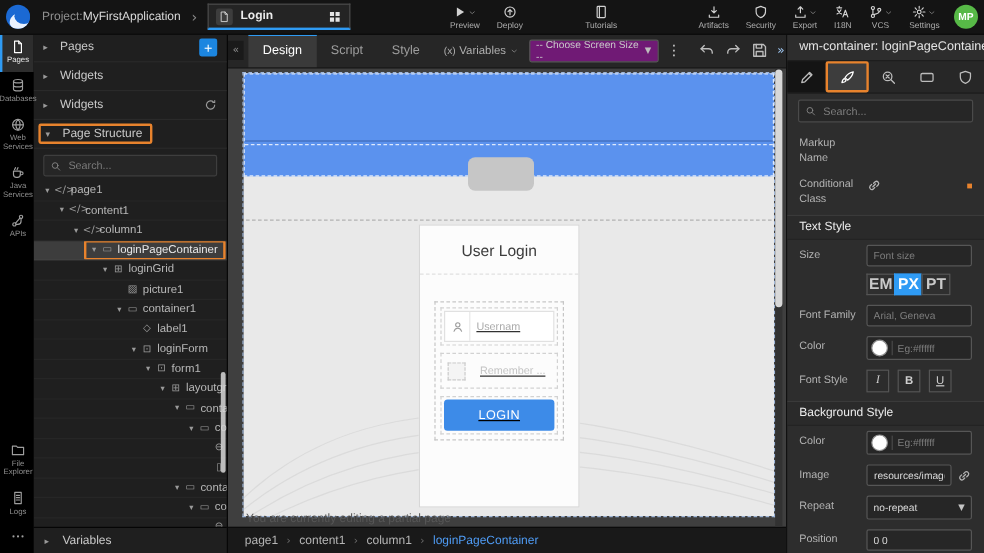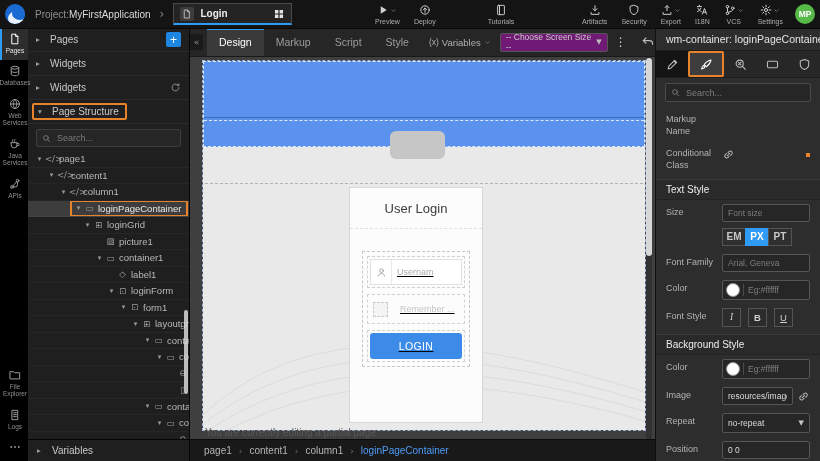--- a/index.html
+++ b/index.html
@@ -122,21 +122,21 @@
   .rp-lbl{width:50px;flex:none;font-size:9px;color:#b3b3b3;padding-top:3px;line-height:1.3;}
   .rp-ctl{flex:1;display:flex;align-items:center;gap:4px;min-width:0;}
   .rp-input{flex:1;min-width:0;height:18px;background:#262626;border:1px solid #565656;border-radius:2px;color:#dddddd;font-size:8.5px;padding:0 5px;box-sizing:border-box;outline:none;}
   .rp-input::placeholder{color:#7d7d7d;}
   .rp-listbtn{width:21px;height:18px;background:#262626;border:1px solid #565656;border-radius:2px;color:#c9c9c9;display:flex;align-items:center;justify-content:center;padding:3px;box-sizing:border-box;cursor:pointer;flex:none;}
   .cn-ann{flex:1;display:flex;gap:3px;border:2px solid #e8832d;border-radius:3px;padding:2px;min-width:0;}
   .bind-ic{width:13px;height:13px;color:#b5b5b5;margin-top:3px;cursor:pointer;}
   .orange-dot{width:4px;height:4px;background:#e8832d;margin-left:auto;margin-top:8px;flex:none;}
   .rp-section{height:19px;flex:none;background:#2a2a2a;border-top:1px solid #3a3a3a;border-bottom:1px solid #232323;display:flex;align-items:center;padding:0 10px;font-size:10px;color:#ededed;margin-top:3px;}
   .unit-row{padding:2px 10px 4px 66px;display:flex;}
-  .unit{width:22px;height:16px;background:#2f2f2f;border:1px solid #555;border-right-width:0;color:#c9c9c9;font-size:10px;font-weight:bold;display:flex;align-items:center;justify-content:center;cursor:pointer;}
+  .unit{width:22px;height:16px;background:#2f2f2f;border:1px solid #555;border-right-width:0;color:#c9c9c9;font-size:13px;font-weight:bold;display:flex;align-items:center;justify-content:center;cursor:pointer;}
   .unit:last-child{border-right-width:1px;}
   .unit.active{background:#2f9bf4;border-color:#2f9bf4;color:#fff;}
   .swatch-input{flex:1;display:flex;align-items:center;height:18px;background:#262626;border:1px solid #565656;border-radius:2px;min-width:0;}
   .swatch{width:12px;height:12px;border-radius:50%;background:#ffffff;margin:0 3px;border:1px solid #909090;flex:none;cursor:pointer;}
   .swatch-sep{width:1px;height:12px;background:#4a4a4a;flex:none;}
   .swatch-input input{flex:1;min-width:0;background:transparent;border:0;outline:0;color:#ddd;font-size:8.5px;padding:0 4px;}
   .swatch-input input::placeholder{color:#7d7d7d;}
   .fs-btn{width:17px;height:17px;background:#2c2c2c;border:1px solid #555;color:#cfcfcf;font-size:9.5px;display:flex;align-items:center;justify-content:center;margin-right:3px;cursor:pointer;}
   .fs-I{font-style:italic;font-family:"Liberation Serif",serif;}
   .fs-B{font-weight:bold;}
@@ -548,21 +548,20 @@
       <span>Variables</span>
     </div>
     <div class="lp-scroll-thumb"></div>
   </div>
 
   <div class="canvas">
     <div class="c-toolbar">
       <div class="collapse-btn glyph">«</div>
       <div id="c-tabs" style="display:flex;height:28px;">
           <div class="c-tab active">Design</div>
-          <div class="c-tab">Markup</div>
           <div class="c-tab">Script</div>
           <div class="c-tab">Style</div>
         </div>
       <div class="c-vars">
         <span class="vx">(x)</span>
         <span>Variables</span>
         <span class="chev">
             <svg viewBox="0 0 16 16" fill="none" stroke="currentColor" stroke-width="1.3" stroke-linecap="round" stroke-linejoin="round" style="width:100%;height:100%;display:block">
               <path d="M4 6.5l4 3.5 4-3.5"></path>
             </svg>

